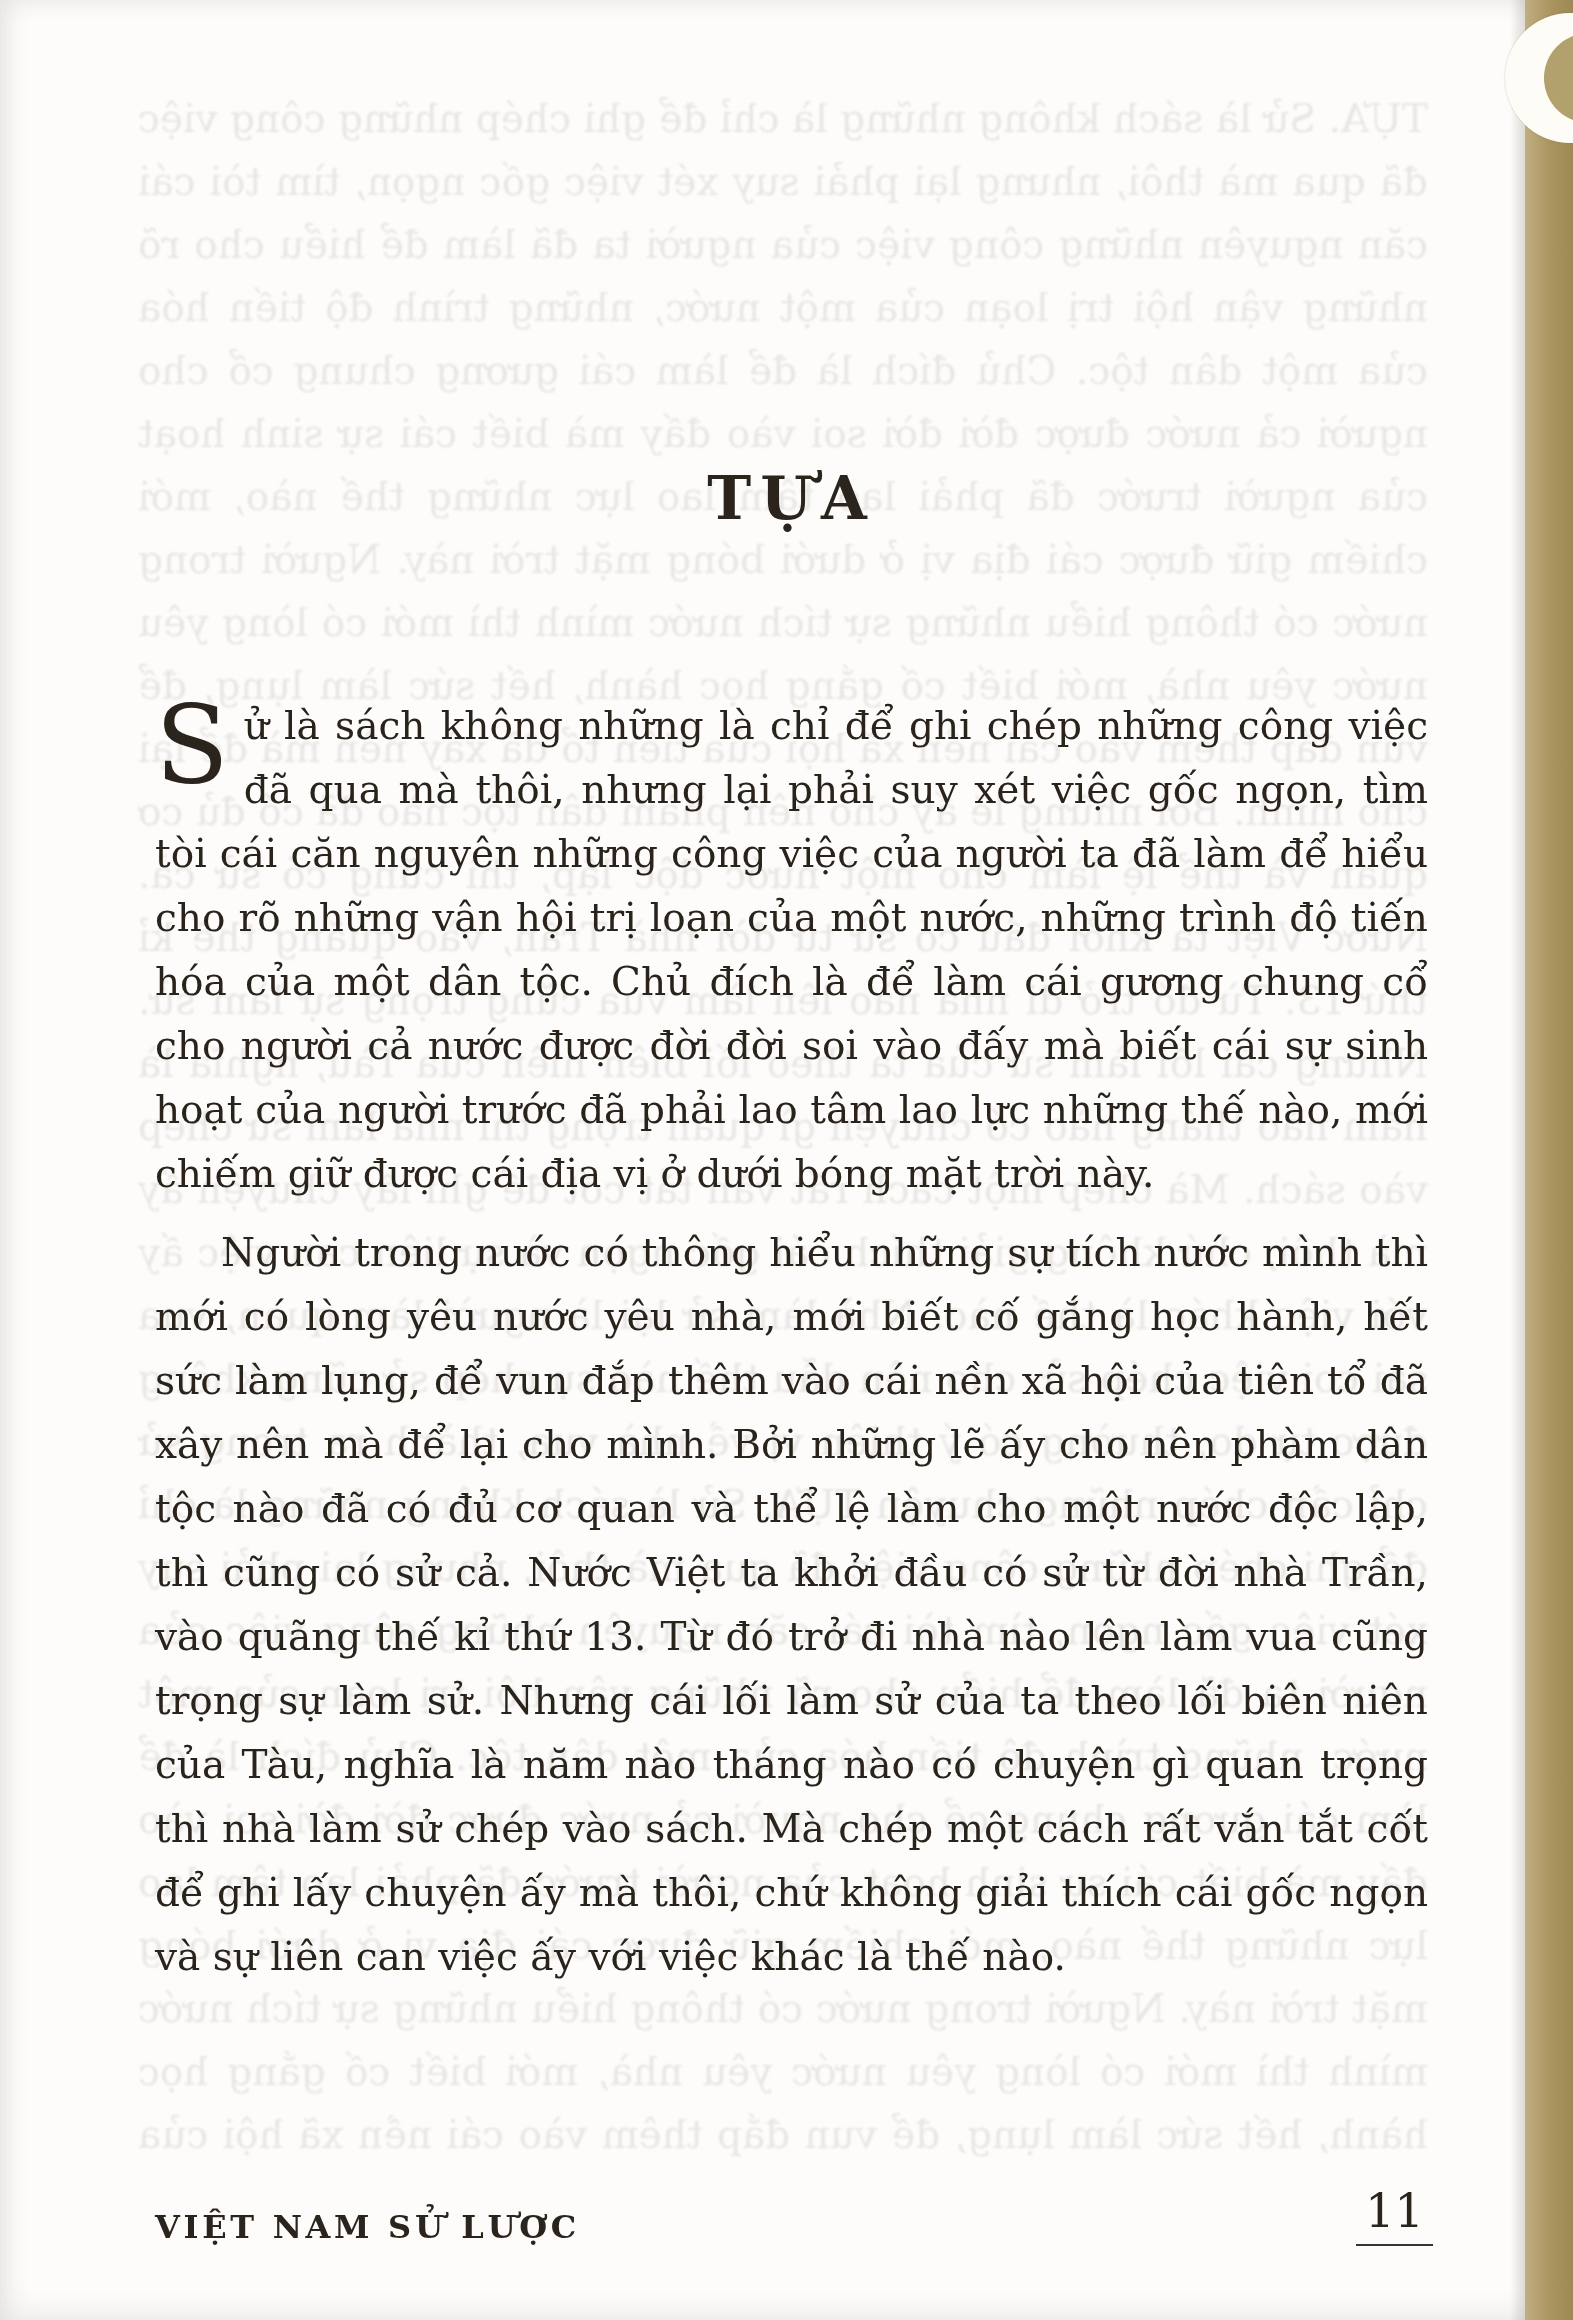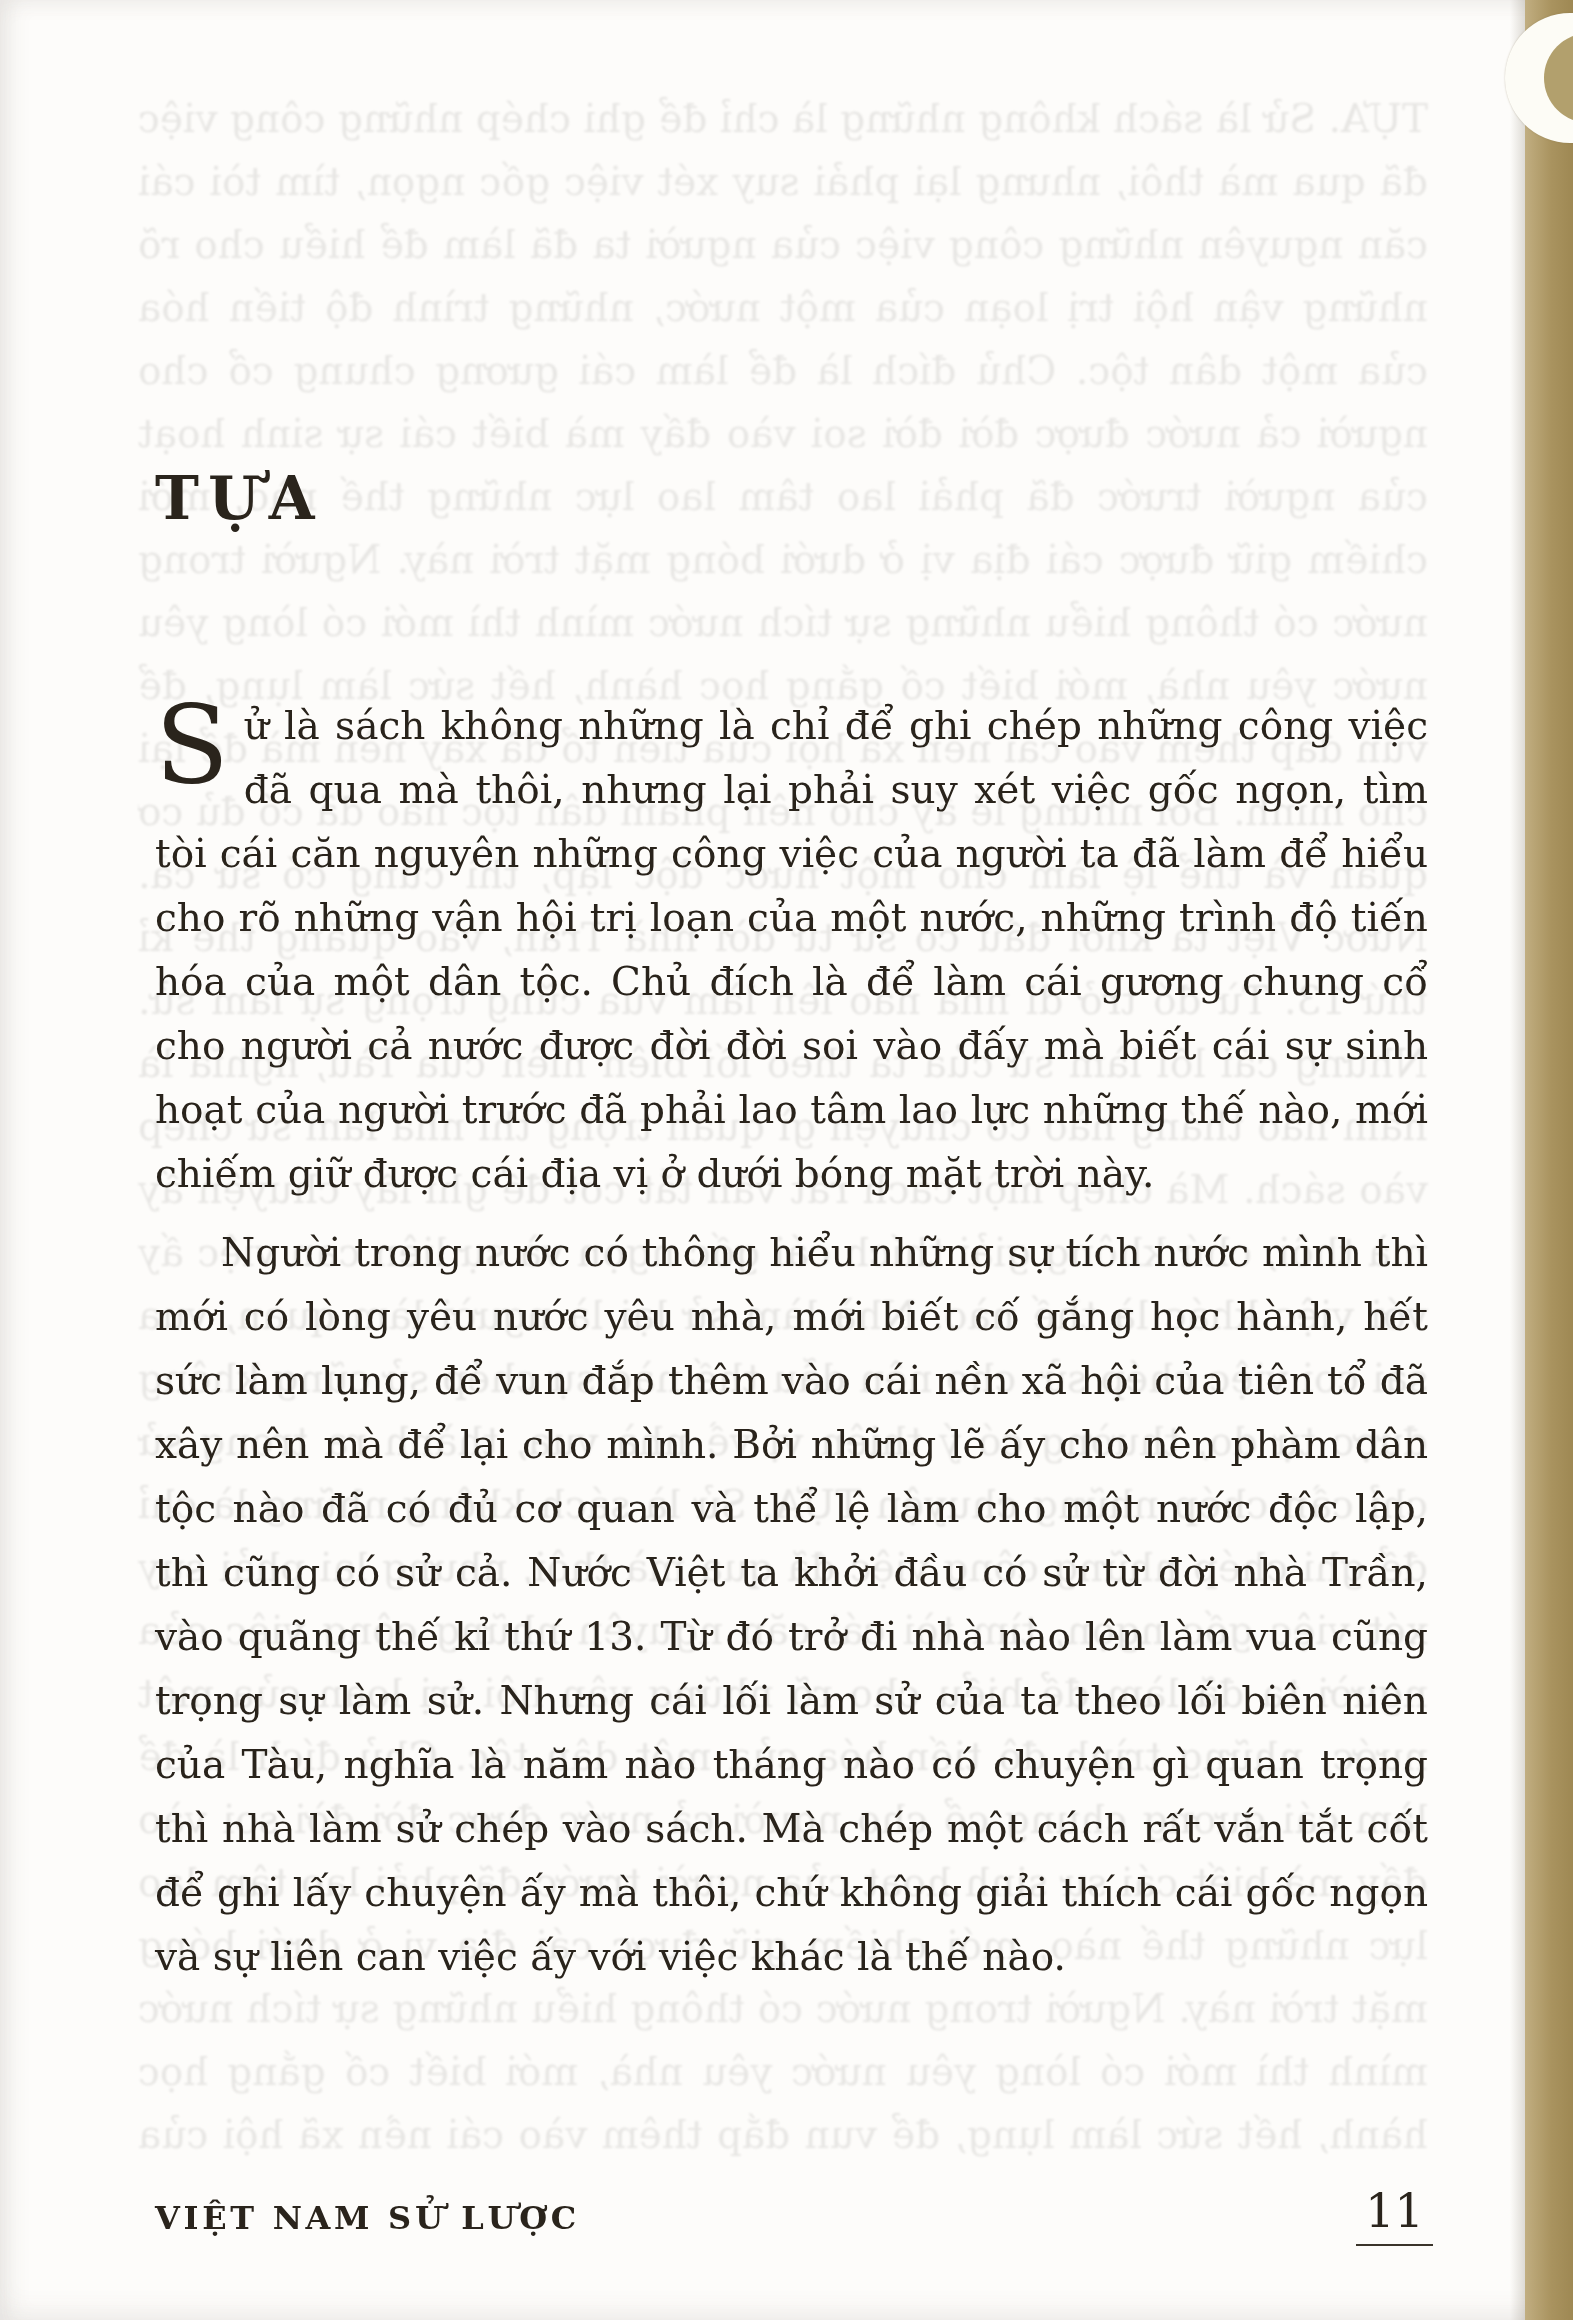--- a/index.html
+++ b/index.html
@@ -81,20 +81,21 @@
   
   .content {
     position: absolute;
     top: 0;
     left: 155px;
     width: 1273px;
     color: #262019;
   }
   .page-title {
     margin-top: 464px;
+    text-align: center;
     font-size: 59px;
     font-weight: bold;
     letter-spacing: 9.2px;
     color: #2a241c;
   }
   .body-text {
     margin-top: 161px;
     font-size: 39px;
     line-height: 64px;
     text-align: justify;
@@ -116,21 +117,21 @@
   }
 
   
   .footer {
     position: absolute;
     top: 2184px;
     left: 155px;
     width: 1278px;
     display: flex;
     justify-content: space-between;
-    align-items: center;
+    align-items: flex-end;
     color: #2a241c;
   }
   .book-title {
     font-size: 32px;
     font-weight: 600;
     letter-spacing: 3.7px;
     padding-top: 5.5px;
   }
   .page-number {
     font-size: 46px;

